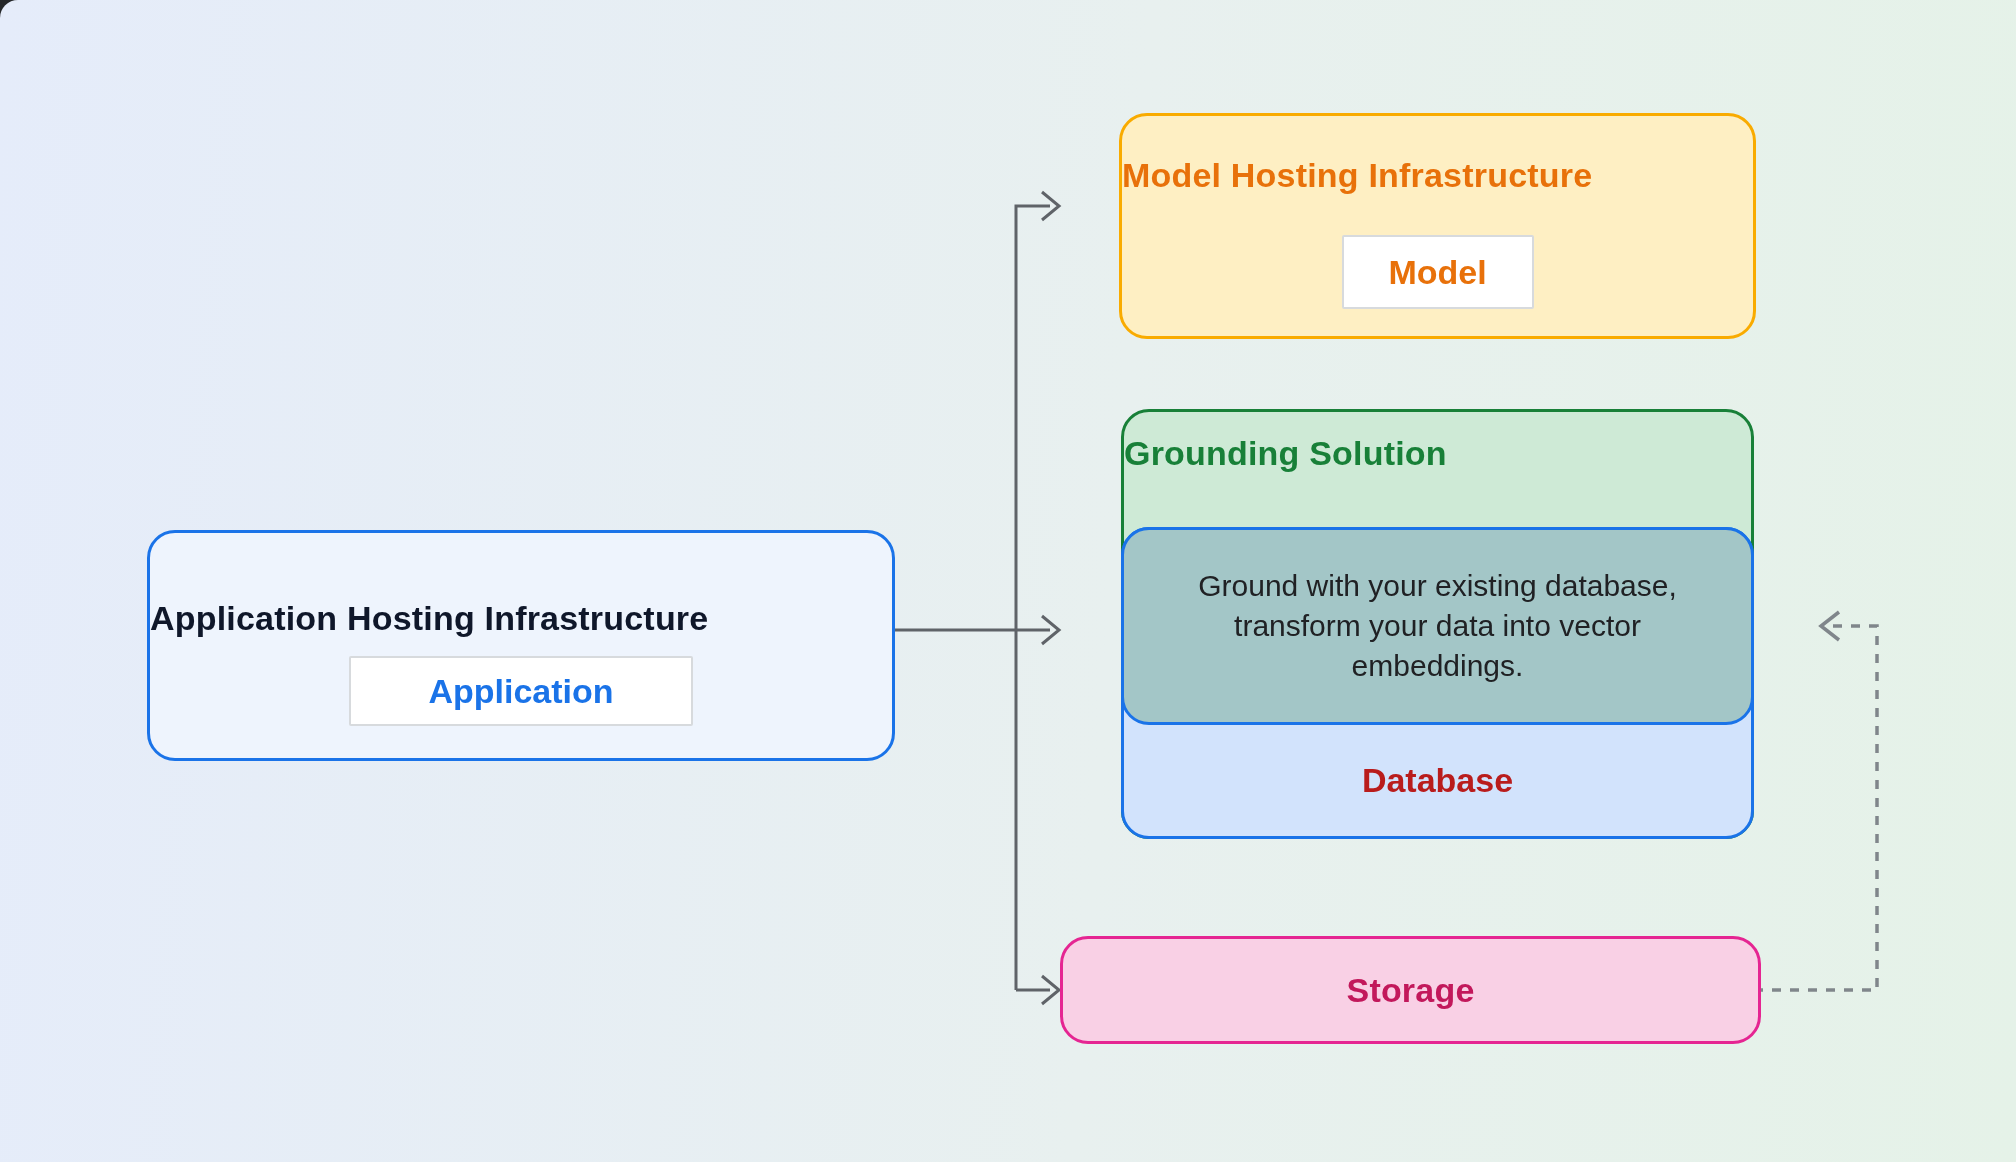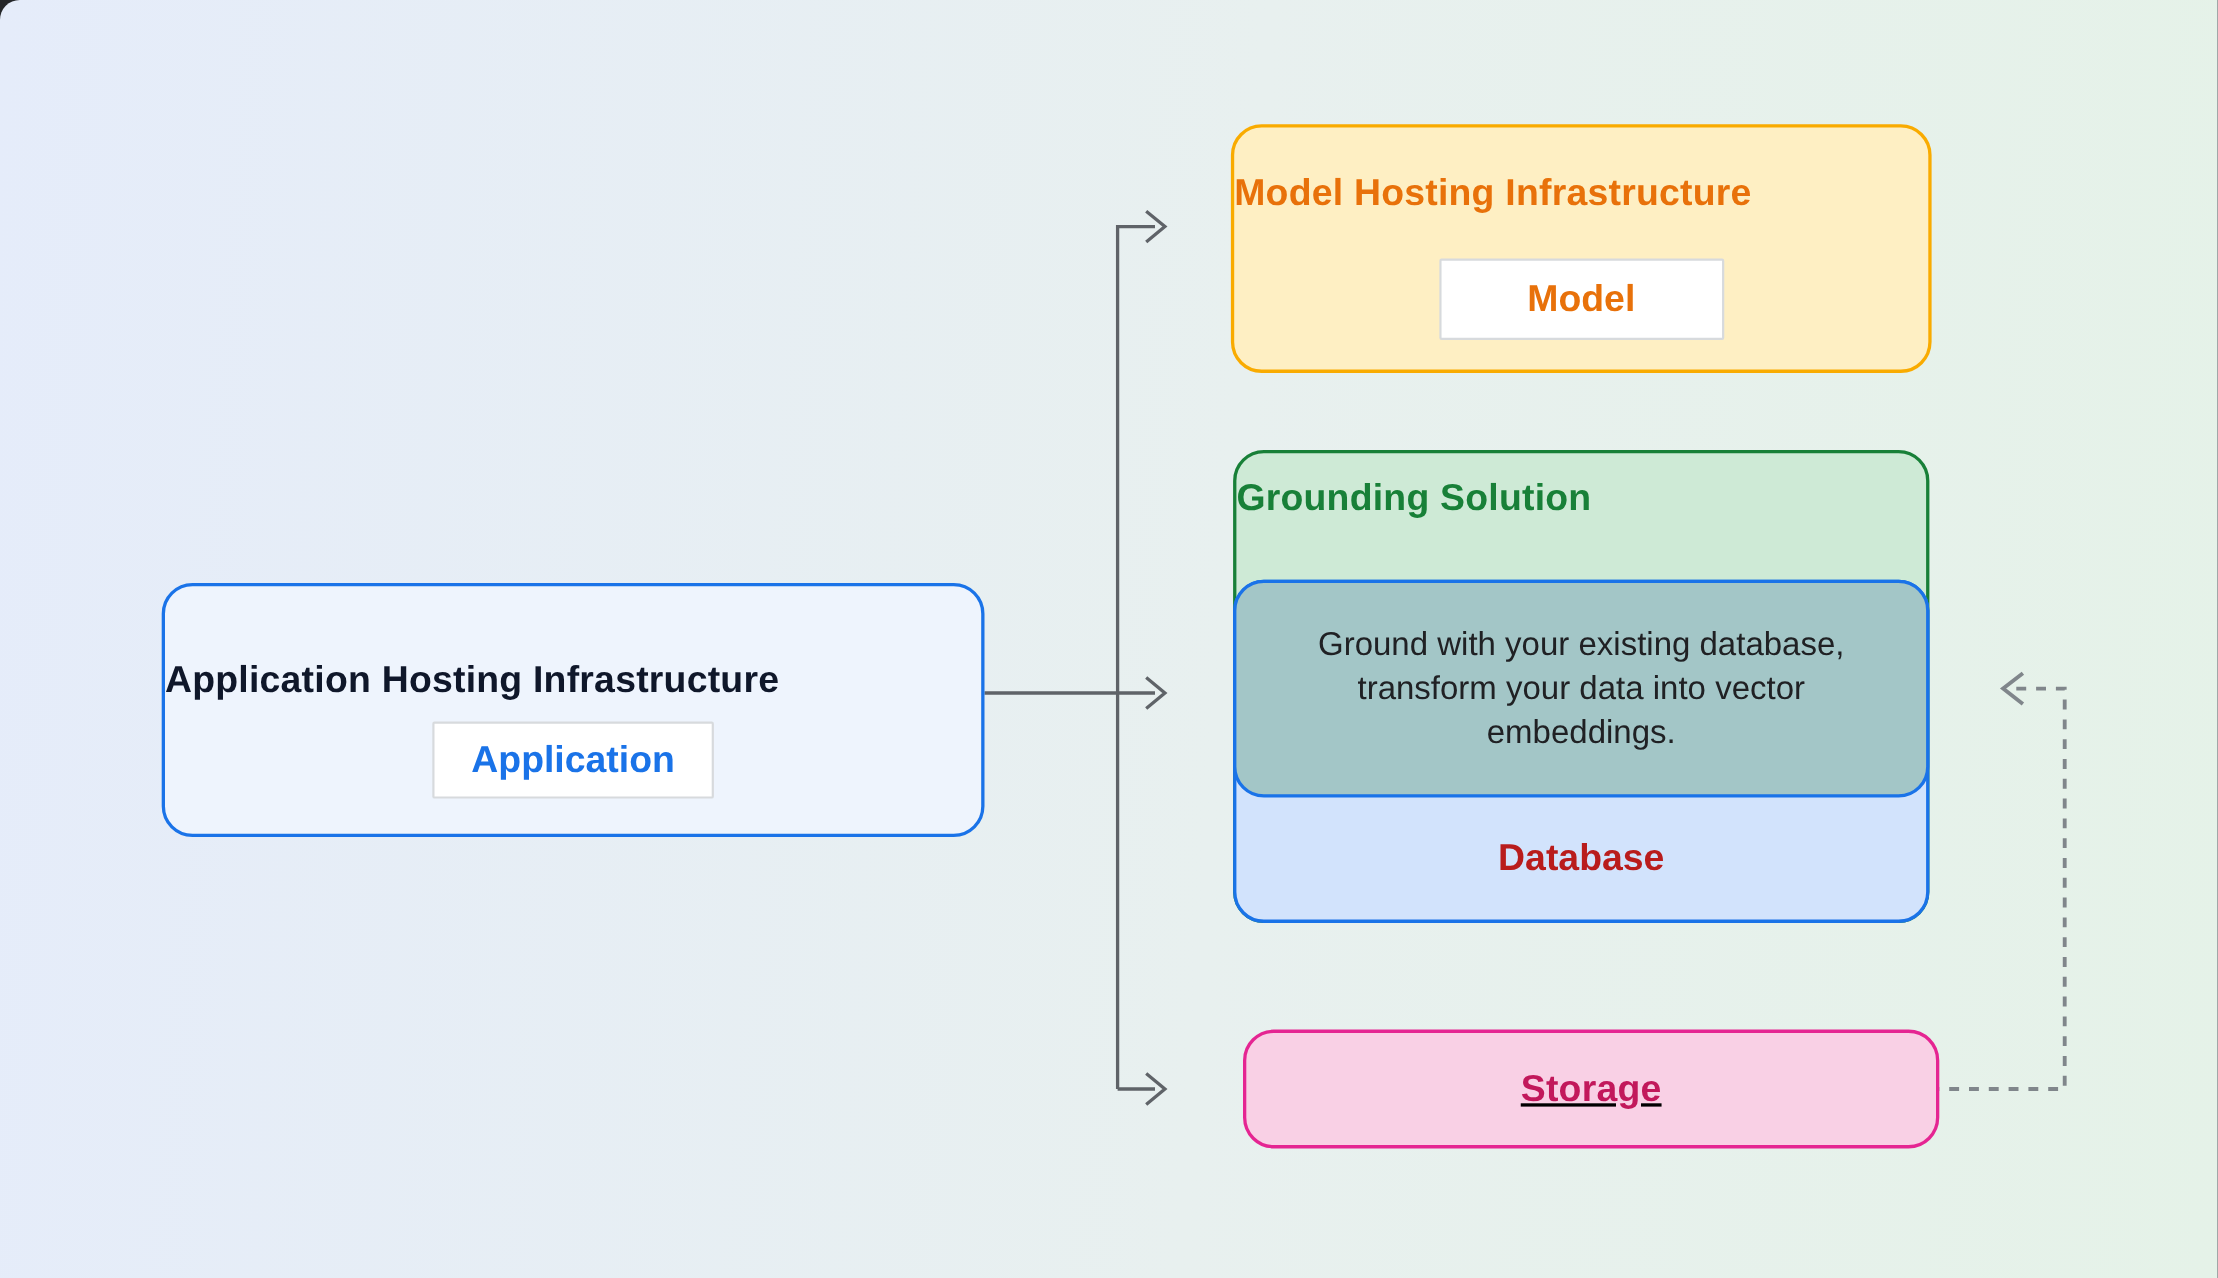--- a/index.html
+++ b/index.html
@@ -49,31 +49,31 @@
   }
 
   
   .app-box {
     left: 147px; top: 530px;
     width: 748px; height: 231px;
     background: #eef4fd;
     border: 3px solid #1a73e8;
   }
   .app-title { color: #0f172a; margin-top: 66px; }
-  .app-chip { top: 123px; width: 256px; height: 70px; color: #1a73e8; }
+  .app-chip { top: 123px; width: 344px; height: 70px; color: #1a73e8; }
 
   
   .model-box {
     left: 1119px; top: 113px;
     width: 637px; height: 226px;
     background: #feefc3;
     border: 3px solid #f9ab00;
   }
   .model-title { color: #e8710a; margin-top: 40px; }
-  .model-chip { top: 119px; width: 259px; height: 74px; color: #e8710a; }
+  .model-chip { top: 119px; width: 192px; height: 74px; color: #e8710a; }
 
   
   .grounding-box {
     left: 1121px; top: 409px;
     width: 633px; height: 430px;
     background: #ceead6;
     border: 3px solid #188038;
   }
   .grounding-title { color: #188038; margin-top: 22px; }
   .database-box {
@@ -109,28 +109,27 @@
     left: 0; right: 0;
     bottom: 36px;
     text-align: center;
     color: #b91c1c;
     font-weight: bold;
     font-size: 34px;
   }
 
   
   .storage-box {
-    left: 1130px; top: 936px;
-    width: 633px; height: 108px;
+    left: 1060px; top: 936px;
+    width: 701px; height: 108px;
     background: #f9d0e5;
     border: 3px solid #e52592;
     display: flex;
     align-items: center;
     justify-content: center;
-    text-decoration: underline;
   }
   .storage-title { color: #c2185b; }
 
   .connectors {
     position: absolute;
     inset: 0;
     pointer-events: none;
   }
 </style>
 </head>

